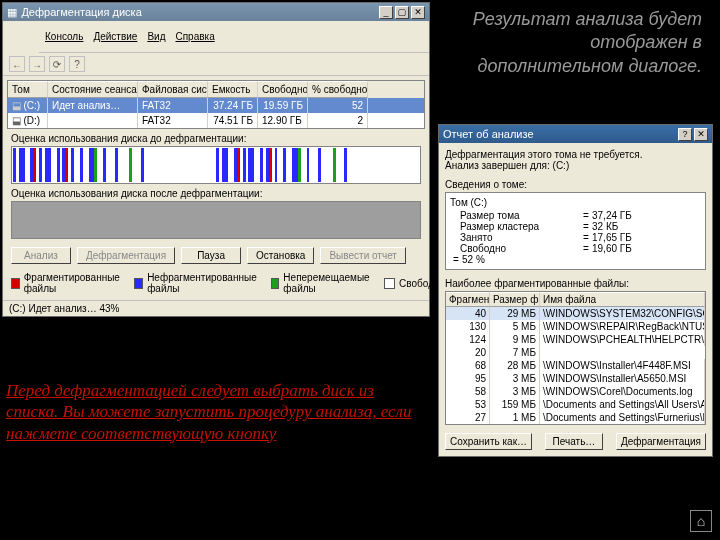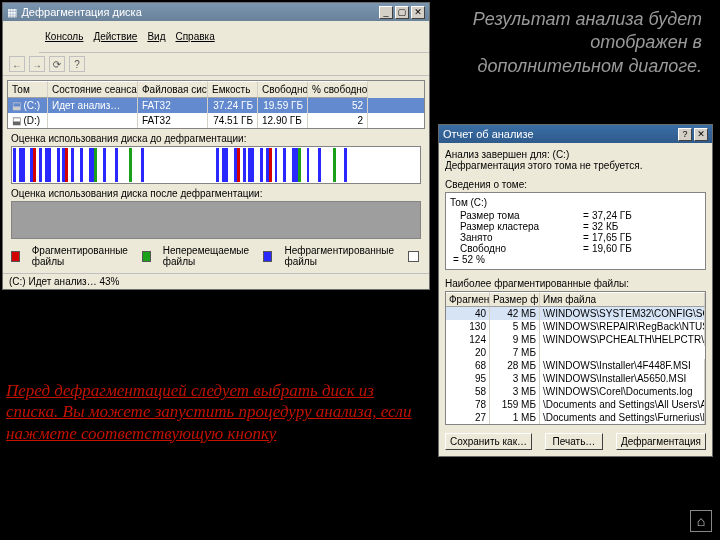--- a/index.html
+++ b/index.html
@@ -65,21 +65,21 @@
   .frag-box.gray { background:#9e9e9e;}
   .stripe { width:2px; height:100%;}
   .btn-row { display:flex; gap:6px; margin:8px;}
   .btn {
     padding:2px 8px; font-size:10px; background:#ece9d8;
     border:1px solid #fff; border-right-color:#404040; border-bottom-color:#404040;
     min-width:60px; text-align:center;
   }
   .btn.dis { color:#888;}
   .legend { display:flex; gap:12px; margin:6px 8px; font-size:10px; align-items:center;}
-  .lg { display:flex; align-items:center; gap:12px;}
+  .lg { display:flex; align-items:center; gap:4px;}
   .sw { width:11px;height:11px;border:1px solid #555;}
   .statusbar { border-top:1px solid #c0c0c0; padding:2px 6px; font-size:10px; background:#ece9d8;}
   
   .report { top:124px; left:438px; width:275px;}
   .report-body { padding:6px; font-size:10px;}
   .rlabel { margin:4px 0 2px 0;}
   .info-box { border:1px solid #848484; background:#fff; padding:4px; font-size:10px;}
   .info-box .hdr { margin-bottom:2px;}
   .info-box .kv { display:flex;}
   .info-box .k { width:130px; padding-left:10px;}
@@ -294,54 +294,61 @@
       <div class="stripe" style="background: rgb(255, 255, 255); flex: 1 1 0%;"></div>
       <div class="stripe" style="background: rgb(255, 255, 255); flex: 1 1 0%;"></div>
       <div class="stripe" style="background: rgb(255, 255, 255); flex: 1 1 0%;"></div>
       <div class="stripe" style="background: rgb(255, 255, 255); flex: 1 1 0%;"></div>
       <div class="stripe" style="background: rgb(255, 255, 255); flex: 1 1 0%;"></div>
       <div class="stripe" style="background: rgb(255, 255, 255); flex: 1 1 0%;"></div>
       <div class="stripe" style="background: rgb(255, 255, 255); flex: 1 1 0%;"></div>
     </div>
   <div class="label">Оценка использования диска после дефрагментации:</div>
   <div class="frag-box gray"></div>
+  <div class="btn-row">
+    <div class="btn dis">Анализ</div>
+    <div class="btn dis">Дефрагментация</div>
+    <div class="btn">Пауза</div>
+    <div class="btn">Остановка</div>
+    <div class="btn dis">Вывести отчет</div>
+  </div>
   <div class="legend">
     <div class="lg">
         <div class="sw" style="background:#d40000"></div>
         <span>Фрагментированные файлы</span>
       </div>
     <div class="lg">
+        <div class="sw" style="background:#2929ff"></div>
+        <span>Нефрагментированные файлы</span>
+      </div>
+    <div class="lg">
         <div class="sw" style="background:#19a119"></div>
         <span>Неперемещаемые файлы</span>
-      </div>
-    <div class="lg">
-        <div class="sw" style="background:#2929ff"></div>
-        <span>Нефрагментированные файлы</span>
       </div>
     <div class="lg">
         <div class="sw" style="background:#fff"></div>
         <span>Свободно</span>
       </div>
   </div>
   <div class="statusbar">(C:) Идет анализ… 43%</div>
 </div>
 
 <div class="win report">
   <div class="titlebar">
     <div class="ttl">
         <span>Отчет об анализе</span>
       </div>
     <div class="tbicons">
       <div class="tbbtn">?</div>
       <div class="tbbtn">✕</div>
     </div>
   </div>
   <div class="report-body">
+    <div>Дефрагментация этого тома не требуется.</div>
     <div><span>Анализ завершен для: </span><span>(C:)</span></div>
-    <div>Дефрагментация этого тома не требуется.</div>
     <div class="rlabel" style="margin-top:8px">Сведения о томе:</div>
     <div class="info-box">
       <div class="hdr">Том (C:)</div>
       <div class="kv">
           <div class="k">Размер тома</div>
           <div class="eq">=</div>
           <div>37,24 ГБ</div>
         </div>
       <div class="kv">
           <div class="k">Размер кластера</div>
@@ -366,21 +373,21 @@
     <div class="rlabel" style="margin-top:8px">Наиболее фрагментированные файлы:</div>
     <div class="flist">
       <div class="flist-head">
         <div class="rnum">Фрагментов</div>
         <div class="rnum">Размер файла</div>
         <div>Имя файла</div>
       </div>
       <div id="flist-body">
           <div class="flist-row">
             <div class="rnum">40</div>
-            <div class="rnum">42 МБ</div>
+            <div class="rnum">29 МБ</div>
             <div>\WINDOWS\SYSTEM32\CONFIG\SOFTW…</div>
           </div>
           <div class="flist-row">
             <div class="rnum">130</div>
             <div class="rnum">5 МБ</div>
             <div>\WINDOWS\REPAIR\RegBack\NTUSER.DAT</div>
           </div>
           <div class="flist-row">
             <div class="rnum">124</div>
             <div class="rnum">9 МБ</div>
@@ -399,21 +406,21 @@
             <div class="rnum">95</div>
             <div class="rnum">3 МБ</div>
             <div>\WINDOWS\Installer\A5650.MSI</div>
           </div>
           <div class="flist-row">
             <div class="rnum">58</div>
             <div class="rnum">3 МБ</div>
             <div>\WINDOWS\Corel\Documents.log</div>
           </div>
           <div class="flist-row">
-            <div class="rnum">78</div>
+            <div class="rnum">53</div>
             <div class="rnum">159 МБ</div>
             <div>\Documents and Settings\All Users\Applic…</div>
           </div>
           <div class="flist-row">
             <div class="rnum">27</div>
             <div class="rnum">1 МБ</div>
             <div>\Documents and Settings\Furnerius\Local…</div>
           </div>
         </div>
     </div>

